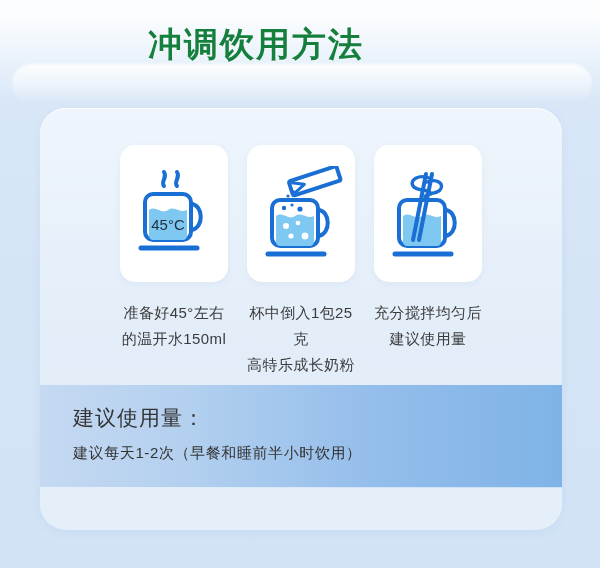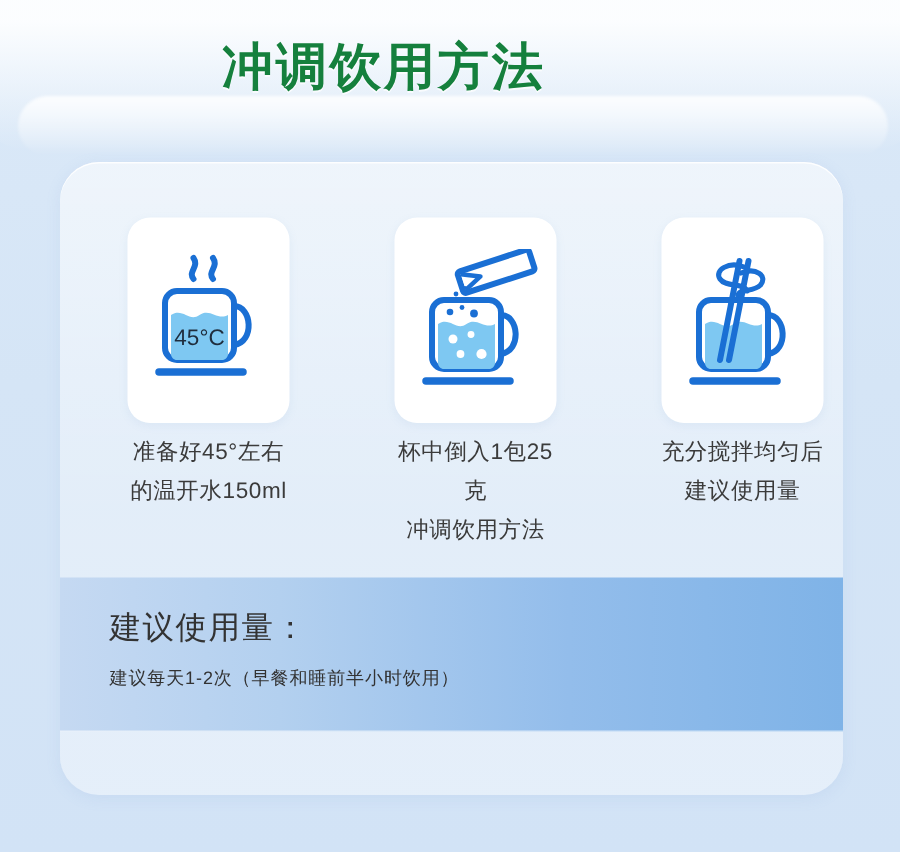--- a/index.html
+++ b/index.html
@@ -40,48 +40,48 @@
   .card{
     position:absolute;left:40px;top:108px;width:522px;height:422px;
     background:linear-gradient(180deg,rgba(255,255,255,.58) 0%,rgba(255,255,255,.34) 55%,rgba(255,255,255,.42) 100%);
     border-radius:26px;
     box-shadow:0 1px 0 rgba(255,255,255,.85) inset, 0 2px 10px rgba(120,160,210,.12);
     overflow:hidden;
   }
 
   
   .steps{
-    position:absolute;left:16px;top:37px;width:522px;
-    display:flex;justify-content:center;gap:70px;
+    position:absolute;left:0;top:37px;width:522px;
+    display:flex;justify-content:center;gap:19px;
   }
   .step{width:108px;display:flex;flex-direction:column;align-items:center;}
   .tile{
     width:108px;height:137px;background:#ffffff;border-radius:15px;
     display:flex;align-items:center;justify-content:center;
     box-shadow:0 2px 6px rgba(130,165,210,.10);
   }
   .caption{
-    margin-top:7px;text-align:center;
+    margin-top:18px;text-align:center;
     font-size:15px;line-height:26px;color:#3b3b3b;
     white-space:pre-line;letter-spacing:.4px;
   }
 
   
   .banner{
     position:absolute;left:0;top:277px;width:522px;height:103px;
     background:linear-gradient(90deg,#c5d9f2 0%,#b3d0ef 28%,#93bdeb 65%,#7fb3e7 100%);
     box-shadow:0 -1px 0 rgba(255,255,255,.6) inset;
   }
   .banner-title{
     position:absolute;left:33px;top:19px;
     font-size:21px;color:#333333;letter-spacing:1px;
   }
   .banner-sub{
     position:absolute;left:33px;top:59px;
-    font-size:12px;color:#333333;letter-spacing:.6px;
+    font-size:15px;color:#333333;letter-spacing:.6px;
   }
 
   svg{display:block;}
 </style>
 </head>
 <body>
 
 <div class="bg">
   <div class="bg-glow"></div>
   <div class="bg-glow2"></div>
@@ -127,21 +127,21 @@
           <circle cx="42" cy="43" r="2.6" fill="#1a6fd4"></circle>
           <circle cx="28" cy="60" r="3" fill="#ffffff"></circle>
           <circle cx="40" cy="57" r="2.3" fill="#ffffff"></circle>
           <circle cx="33" cy="70" r="2.6" fill="#ffffff"></circle>
           <circle cx="47" cy="70" r="3.4" fill="#ffffff"></circle>
           <path d="M60 44 C72 44, 74 68, 60 70" fill="none" stroke="#1a6fd4" stroke-width="4" stroke-linecap="round"></path>
           <line x1="10" y1="88" x2="66" y2="88" stroke="#1a6fd4" stroke-width="5" stroke-linecap="round"></line>
         </svg>
       </div>
       <div class="caption">杯中倒入1包25克
-冲调饮用方法</div>
+高特乐成长奶粉</div>
     </div>
 
     <div class="step">
       <div class="tile">
         <svg width="86" height="96" viewBox="0 0 86 96">
           <g fill="none" stroke="#1a6fd4" stroke-width="3.4" stroke-linecap="round">
             <path d="M44 12 C34 8, 24 14, 28 20 C32 26, 44 22, 46 28"></path>
             <path d="M42 16 C52 12, 60 18, 55 24 C50 29, 41 26, 40 31"></path>
           </g>
           <rect x="14" y="34" width="46" height="46" rx="8" fill="#ffffff" stroke="#1a6fd4" stroke-width="4"></rect>

